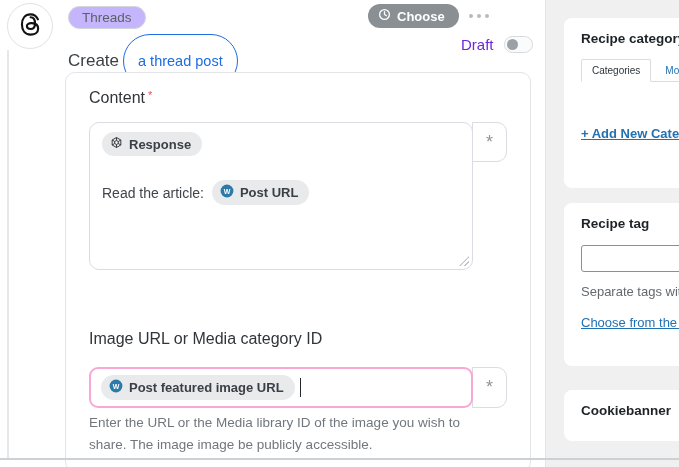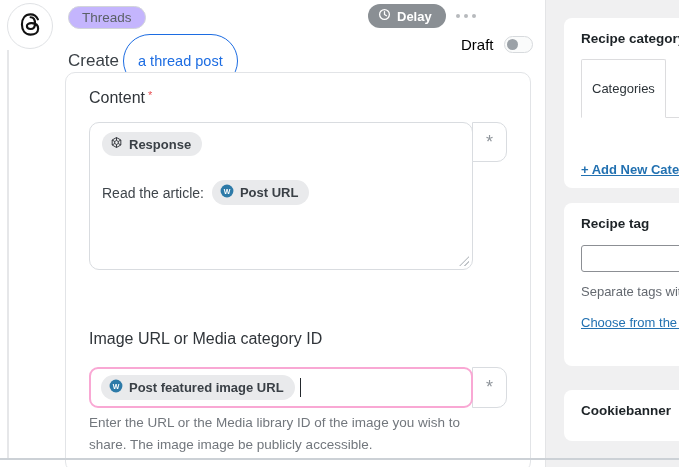--- a/index.html
+++ b/index.html
@@ -20,21 +20,21 @@
     border:none; border-radius:999px; padding:4px 14px 4px 10px; font-size:13px; font-weight:600;
     font-family:"Liberation Sans", sans-serif; cursor:pointer; }
   .dots { display:flex; gap:4px; align-items:center; padding:6px 2px; cursor:pointer; }
   .dots i { width:4px; height:4px; border-radius:50%; background:#b7babd; }
 
   .create-row { left:68px; top:34px; display:flex; align-items:center; gap:4px; }
   .create-label { font-size:17px; color:#3a4046; }
   .action-pill { border:1.5px solid #1c6ce2; color:#1c6ce2; background:#fff; border-radius:999px;
     padding:18px 14px; font-size:14.5px; font-weight:500; font-family:"Liberation Sans", sans-serif; cursor:pointer; }
   .draft-row { left:461px; top:36px; display:flex; align-items:center; gap:10px; }
-  .draft-label { font-size:15px; color:#000000; }
+  .draft-label { font-size:15px; color:#6d28d9; }
   .toggle { width:29px; height:17px; border-radius:999px; border:1.5px solid #d7dadd; background:#fafbfb;
     position:relative; cursor:pointer; }
   .toggle .knob { position:absolute; left:2px; top:1.5px; width:11px; height:11px; border-radius:50%; background:#9ba1a7; }
 
   
   .card { left:65px; top:72px; width:466px; height:400px; background:#fff;
     border:1px solid #e2e4e7; border-radius:10px; }
   .field-label { font-size:16px; font-weight:500; color:#30353a; }
   .req { color:#e65054; font-size:11px; vertical-align:top; margin-left:3px; }
   .content-label { left:23px; top:16px; }
@@ -63,21 +63,21 @@
   .help-text { left:23px; top:339px; width:400px; font-size:13.5px; color:#72777d; line-height:1.6; }
 
   
   .sidebar { left:545px; top:0; width:134px; height:467px; background:#f0f0f1; border-left:1px solid #e3e4e6; }
   .side-card { position:absolute; left:18px; width:212px; background:#fff; border-radius:8px; padding:13px 17px; }
   .side-card h3 { font-size:13.5px; font-weight:700; color:#1d2327; }
   .card-cat { top:18px; height:170px; }
   .card-tag { top:203px; height:163px; }
   .card-cookie { top:390px; height:51px; }
   .tabs { margin-top:13px; border-bottom:1px solid #dcdcde; display:flex; align-items:flex-end; gap:4px; }
-  .tab { font-size:13px; padding:21px 10px; cursor:pointer; }
+  .tab { font-size:10px; padding:5px 10px; cursor:pointer; }
   .tab.active { background:#fff; border:1px solid #dcdcde; border-bottom:1px solid #fff;
     margin-bottom:-1px; color:#2c3338; border-radius:2px 2px 0 0; }
   .tab.inactive { color:#2271b1; }
   .cat-list { height:42px; }
   .wp-link { font-size:13px; color:#2271b1; text-decoration:underline; cursor:pointer; display:inline-block; }
   .add-link { font-weight:600; }
   .tag-input { margin-top:14px; width:164px; height:27px; border:1px solid #8c8f94; border-radius:3px;
     background:#fff; font-size:13px; padding:0 6px; font-family:"Liberation Sans", sans-serif; }
   .tag-hint { margin-top:12px; font-size:13px; color:#646970; white-space:nowrap; }
   .choose-link { margin-top:16px; white-space:nowrap; }
@@ -102,21 +102,21 @@
   <div class="abs integration-badge">Threads</div>
 
   <div class="abs toolbar">
     <button class="gray-pill">
       <span>
         <svg width="13" height="13" viewBox="0 0 16 16" fill="none" stroke="#fff" stroke-width="1.6" stroke-linecap="round">
           <circle cx="8" cy="8" r="6"></circle>
             <path d="M8 4.6V8l2.4 1.5"></path>
         </svg>
       </span>
-      <span>Delay</span>
+      <span>Choose</span>
     </button>
     <div class="dots">
         <i></i>
         <i></i>
         <i></i>
       </div>
   </div>
 
   <div class="abs create-row">
     <span class="create-label">Create</span>

